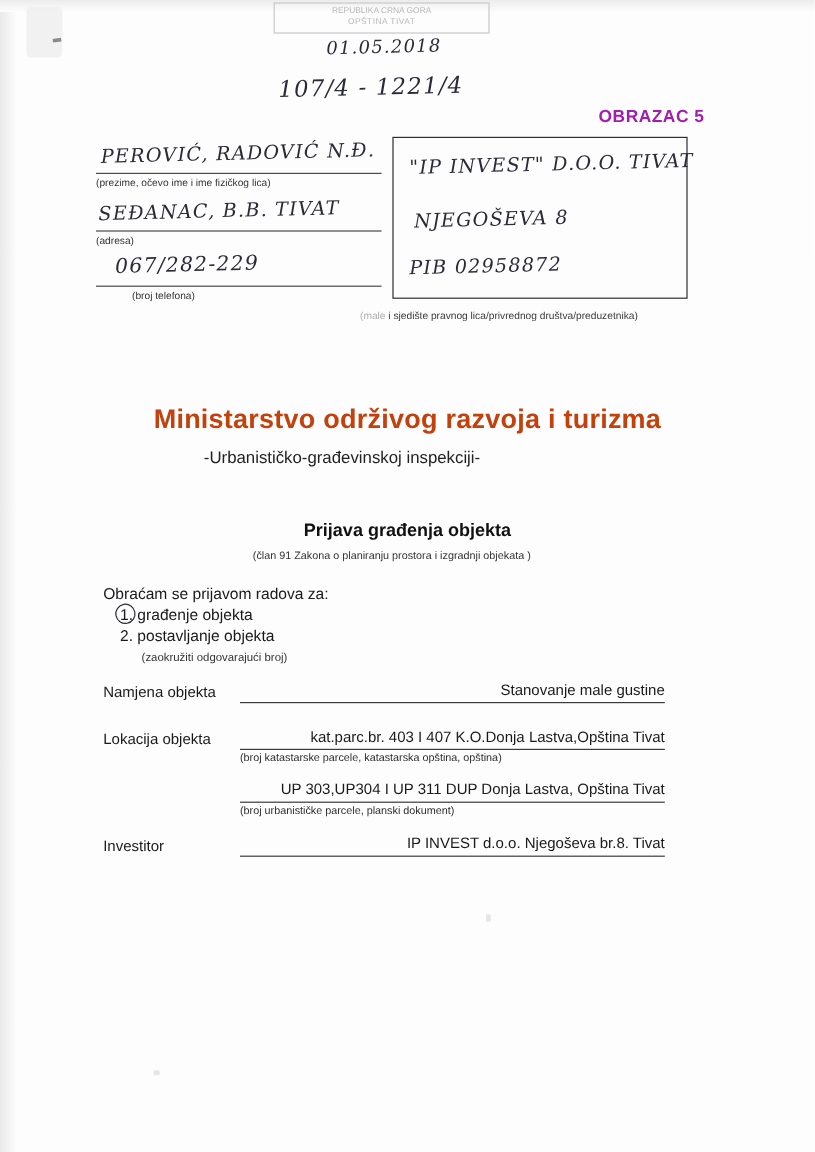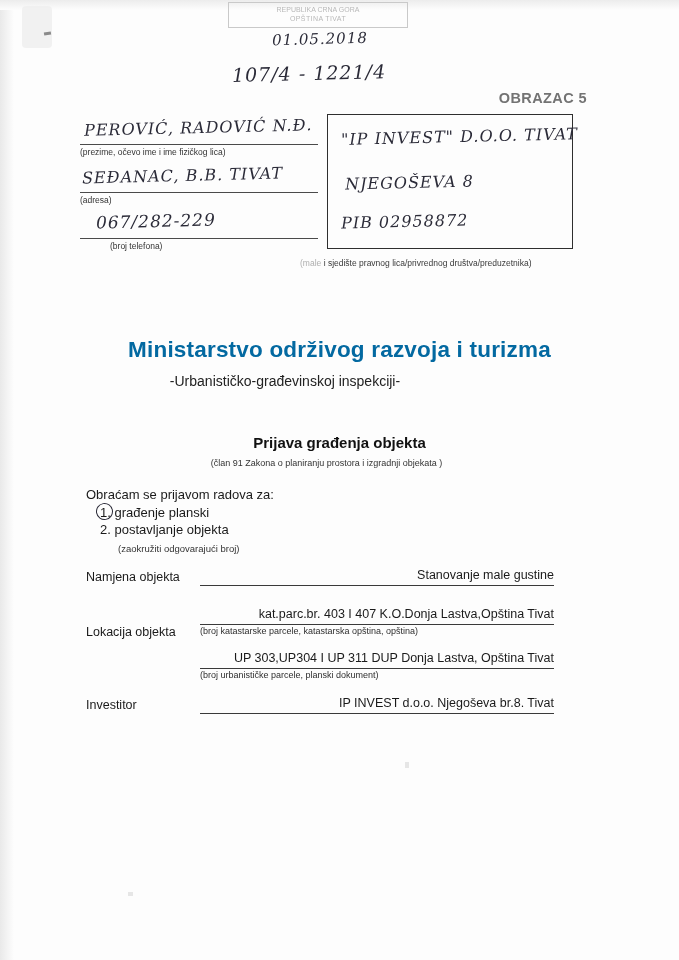--- a/index.html
+++ b/index.html
@@ -83,21 +83,21 @@
     left: 232px; top: 62px;
     font-size: 19px;
   }
 
   .obrazac {
     position: absolute;
     right: 92px; top: 90px;
     font-size: 14.5px;
     font-weight: bold;
     letter-spacing: .4px;
-    color: #737373;
+    color: #a21caf;
   }
 
   
   .field-line {
     position: absolute;
     border-bottom: 1px solid #4a4a4a;
   }
   .caption {
     position: absolute;
     font-size: 8.5px;
@@ -151,21 +151,21 @@
   .legal-caption .faded { color: #aeaeae; }
 
   
   .ministry {
     position: absolute;
     left: 0; top: 337px;
     width: 679px;
     text-align: center;
     font-size: 22.5px;
     font-weight: bold;
-    color: #0369a1;
+    color: #c2410c;
     letter-spacing: .2px;
   }
   .subtitle {
     position: absolute;
     left: 0; top: 373px;
     width: 570px;
     text-align: center;
     font-size: 14px;
     color: #222;
   }
@@ -288,33 +288,33 @@
   <div class="ministry">Ministarstvo održivog razvoja i turizma</div>
   <div class="subtitle">-Urbanističko-građevinskoj inspekciji-</div>
   <div class="doc-title">Prijava građenja objekta</div>
   <div class="doc-law">(član 91 Zakona o planiranju prostora i izgradnji objekata  )</div>
 
   <div class="lead">Obraćam se prijavom radova za:</div>
 
   <div class="circle-mark"></div>
   <div class="opt opt-1">
     <span>1.</span>
-    <span>građenje planski</span>
+    <span>građenje objekta</span>
   </div>
   <div class="opt opt-2">
     <span>2.</span>
     <span>postavljanje objekta</span>
   </div>
   <div class="note-small">(zaokružiti odgovarajući broj)</div>
 
   <div class="row-label" style="left:86px; top:570px;">Namjena objekta</div>
   <div class="row-value" style="left:200px; top:568px; width:354px;">Stanovanje male gustine</div>
   <div class="underline" style="left:200px; top:585px; width:354px;"></div>
 
-  <div class="row-label" style="left:86px; top:609px;margin-top:16px;">Lokacija objekta</div>
+  <div class="row-label" style="left:86px; top:609px;">Lokacija objekta</div>
   <div class="row-value" style="left:200px; top:607px; width:354px;">kat.parc.br. 403 I 407 K.O.Donja Lastva,Opština Tivat</div>
   <div class="underline" style="left:200px; top:624px; width:354px;"></div>
   <div class="row-caption" style="left:200px; top:626px; width:354px;">(broj katastarske parcele, katastarska opština, opština)</div>
 
   <div class="row-value" style="left:200px; top:651px; width:354px;">UP 303,UP304 I UP 311 DUP Donja Lastva, Opština  Tivat</div>
   <div class="underline" style="left:200px; top:668px; width:354px;"></div>
   <div class="row-caption" style="left:200px; top:670px; width:354px;">(broj urbanističke parcele, planski dokument)</div>
 
   <div class="row-label" style="left:86px; top:698px;">Investitor</div>
   <div class="row-value" style="left:200px; top:696px; width:354px;">IP INVEST d.o.o. Njegoševa br.8. Tivat</div>

